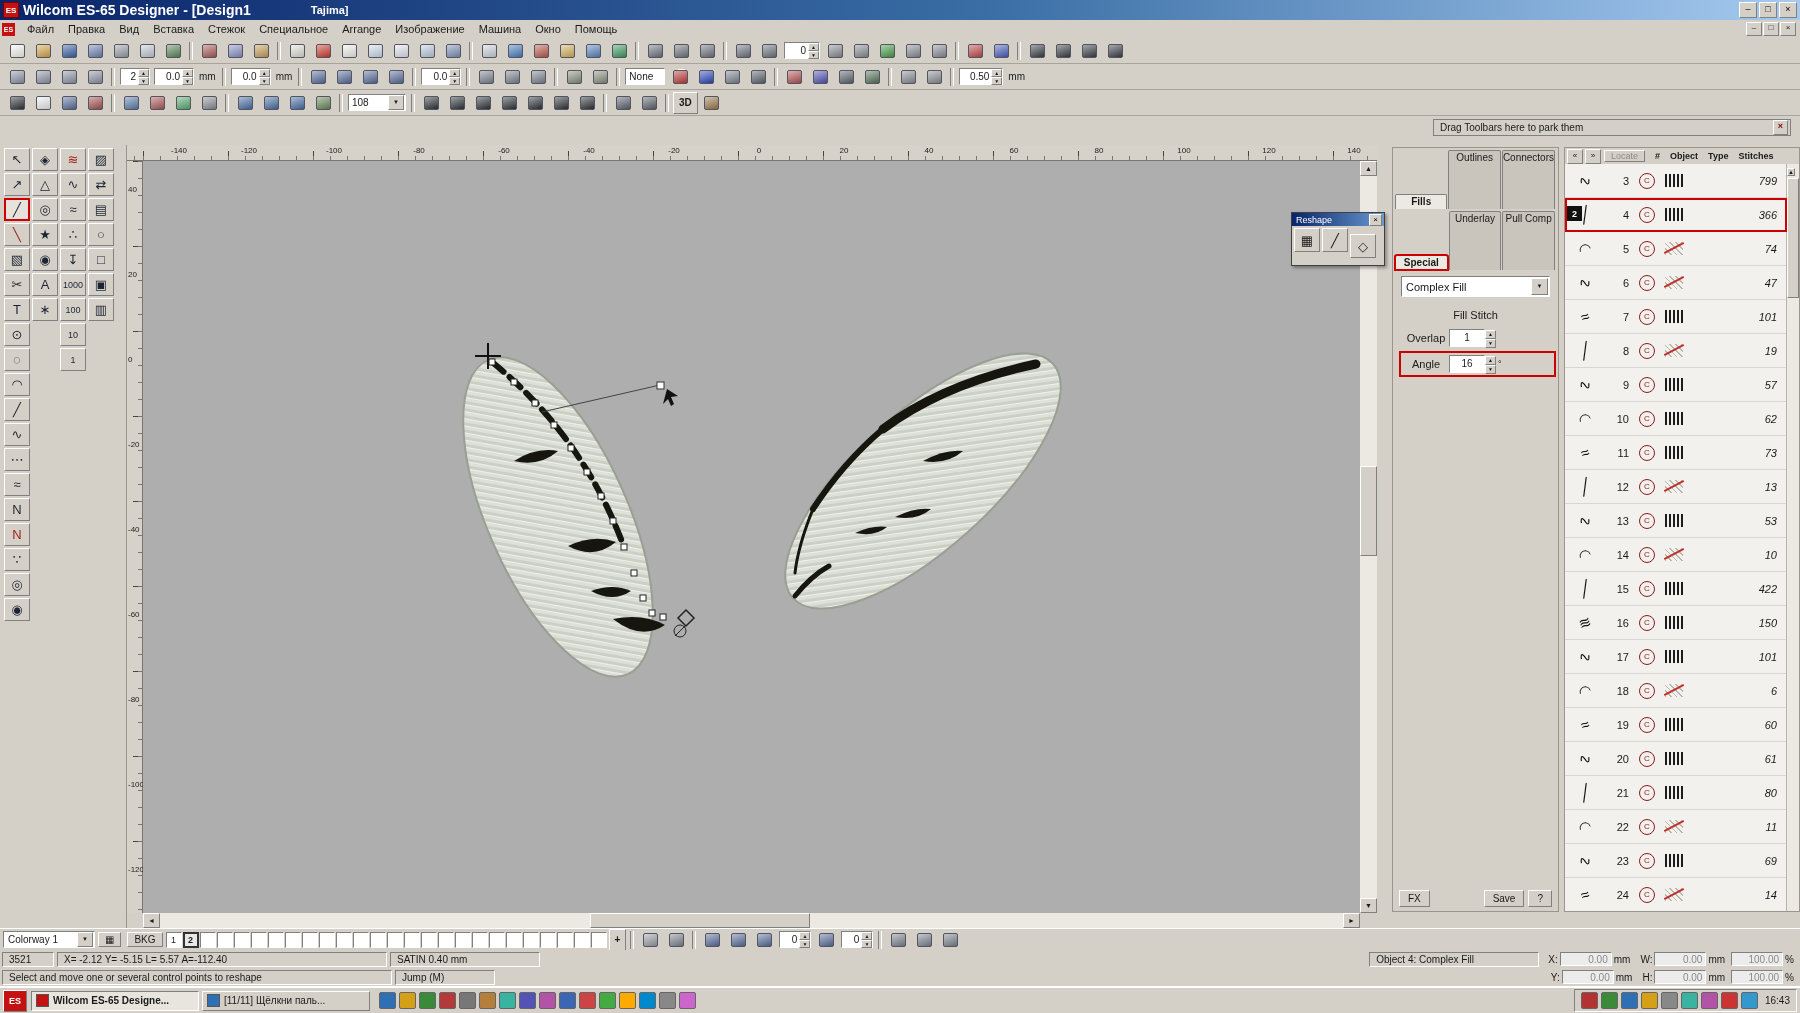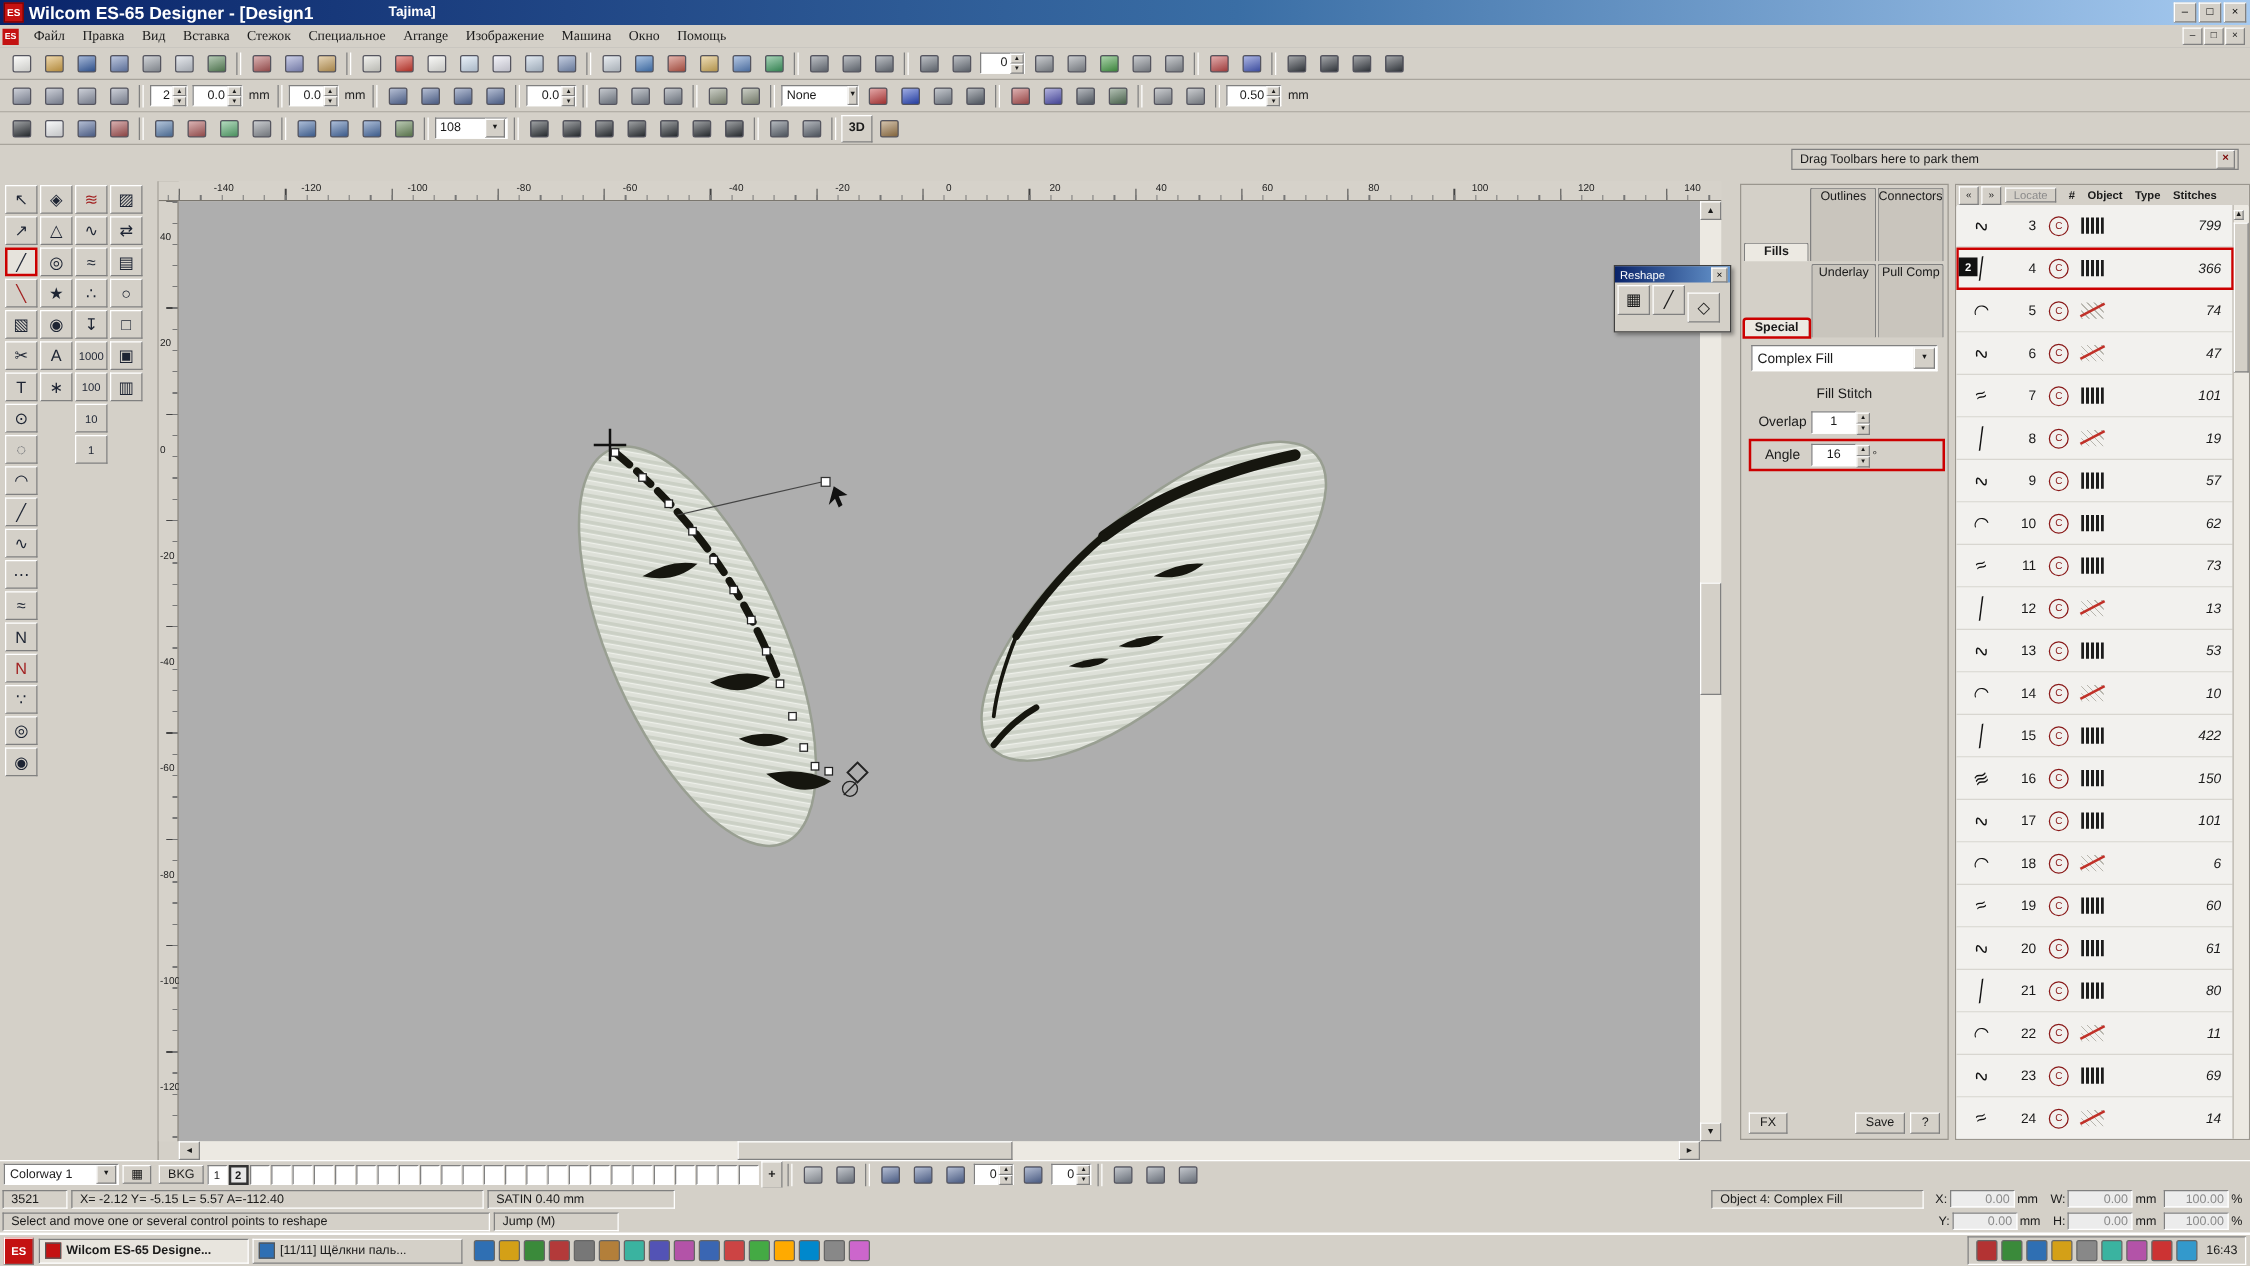--- a/index.html
+++ b/index.html
@@ -10,21 +10,21 @@
   .titlebar{position:absolute;left:0;top:0;width:1800px;height:20px;background:linear-gradient(90deg,#0a246a,#3a6ea5 55%,#a6caf0);display:flex;align-items:center;color:#fff;}
   .app-badge{width:14px;height:14px;margin:0 4px 0 3px;background:#c41212;color:#fff;font-size:8px;font-weight:bold;display:flex;align-items:center;justify-content:center;border:1px solid #7a0000;}
   .title-text{font-weight:bold;font-size:14px;}
   .doc-title{font-weight:bold;font-size:11px;margin-left:60px;}
   .winbtns{margin-left:auto;display:flex;gap:2px;padding-right:3px;}
   .winbtn{width:16px;height:14px;background:#d4d0c8;color:#000;font-size:9px;line-height:12px;text-align:center;border:1px solid;border-color:#fff #808080 #808080 #fff;}
 
   
   .menubar{position:absolute;left:0;top:20px;width:1800px;height:18px;background:#d4d0c8;display:flex;align-items:center;border-bottom:1px solid #aaa;}
   .menu-badge{width:13px;height:13px;margin:0 5px 0 2px;background:#c41212;color:#fff;font-size:7px;font-weight:bold;display:flex;align-items:center;justify-content:center;}
-  .menu-item{padding:16px 7px;font-family:Liberation Serif, serif;}
+  .menu-item{padding:16px 7px;}
   .mdibtns{margin-left:auto;display:flex;gap:1px;padding-right:4px;}
   .mdibtn{width:14px;height:12px;background:#d4d0c8;font-size:8px;line-height:10px;text-align:center;border:1px solid;border-color:#fff #808080 #808080 #fff;}
 
   
   .tbrow{position:absolute;left:0;width:1800px;height:26px;background:#d4d0c8;display:flex;align-items:center;padding-left:4px;box-sizing:border-box;border-bottom:1px solid #a8a49c;}
   .tb-btn{width:22px;height:20px;margin:0 1px;display:inline-flex;align-items:center;justify-content:center;border:1px solid transparent;}
   .tb-glyph{display:block;width:13px;height:12px;border:1px solid #55555f;border-radius:2px;}
   .tb-sep{width:2px;height:18px;margin:0 3px;border-left:1px solid #808080;border-right:1px solid #fff;}
   .tb-field{height:17px;margin:0 2px;background:#fff;border:1px solid;border-color:#808080 #fff #fff #808080;display:inline-flex;align-items:center;box-sizing:border-box;}
   .tb-field-v{flex:1;text-align:right;padding-right:2px;font-size:10px;}
@@ -388,21 +388,21 @@
         <i class="tb-glyph" style="background: linear-gradient(160deg, rgba(255, 255, 255, 0.55), rgba(0, 0, 0, 0.18)), rgb(125, 133, 145);"></i>
       </span>
       <span class="tb-sep"></span>
       <span class="tb-btn">
         <i class="tb-glyph" style="background: linear-gradient(160deg, rgba(255, 255, 255, 0.55), rgba(0, 0, 0, 0.18)), rgb(137, 145, 125);"></i>
       </span>
       <span class="tb-btn">
         <i class="tb-glyph" style="background: linear-gradient(160deg, rgba(255, 255, 255, 0.55), rgba(0, 0, 0, 0.18)), rgb(137, 145, 125);"></i>
       </span>
       <span class="tb-sep"></span>
-      <span class="tb-drop" style="width: 62px; gap: 23px;">
+      <span class="tb-drop" style="width: 40px; gap: 23px;">
         <span class="tb-field-v" style="text-align: left; padding-left: 3px;">None</span>
         <span class="tb-darr">▼</span>
       </span>
       <span class="tb-btn">
         <i class="tb-glyph" style="background: linear-gradient(160deg, rgba(255, 255, 255, 0.55), rgba(0, 0, 0, 0.18)), rgb(193, 59, 59);"></i>
       </span>
       <span class="tb-btn">
         <i class="tb-glyph" style="background: linear-gradient(160deg, rgba(255, 255, 255, 0.55), rgba(0, 0, 0, 0.18)), rgb(43, 73, 193);"></i>
       </span>
       <span class="tb-btn">

